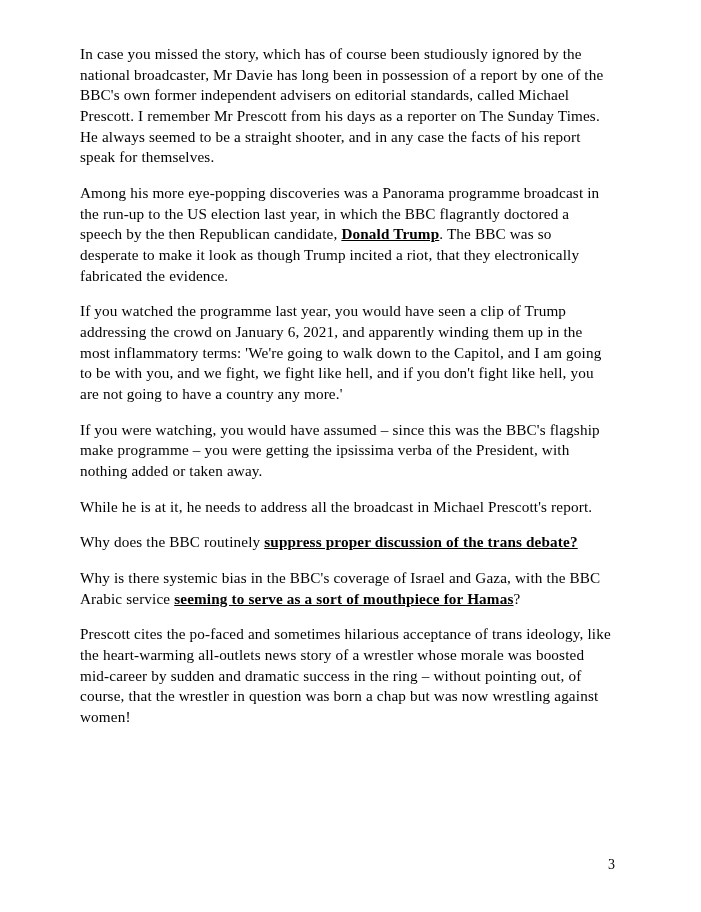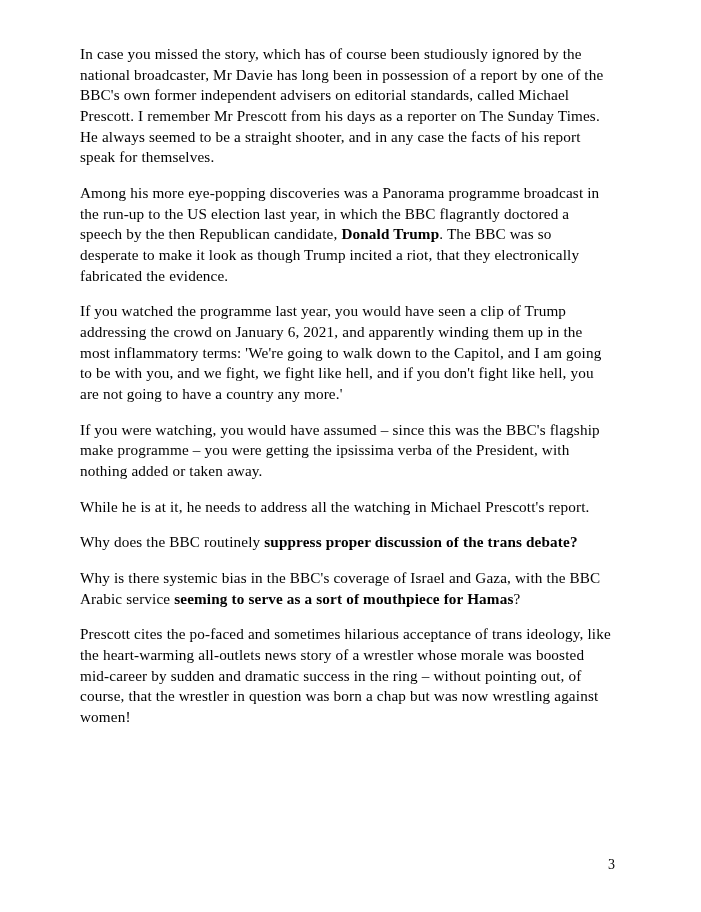--- a/index.html
+++ b/index.html
@@ -31,20 +31,21 @@
     margin: 0 0 15px 0;
     font-size: 15.2px;
     line-height: 1.36;
     letter-spacing: 0.01em;
   }
   .para:last-of-type {
     margin-bottom: 0;
   }
   .bold-underline {
     font-weight: bold;
+    text-decoration: underline;
     text-align: right;
   }
   .italic {
   }
   .page-number {
     position: absolute;
     right: 80px;
     bottom: 39px;
     font-size: 14px;
     font-family: "Liberation Serif", serif;
@@ -52,19 +53,19 @@
 </style>
 </head>
 <body>
 
 <div class="page">
   <div class="body-text" id="body-text">
       <p class="para"><span>In case you missed the story, which has of course been studiously ignored by the national broadcaster, Mr Davie has long been in possession of a report by one of the BBC's own former independent advisers on editorial standards, called Michael Prescott. I remember Mr Prescott from his days as a reporter on The Sunday Times. He always seemed to be a straight shooter, and in any case the facts of his report speak for themselves.</span></p>
       <p class="para"><span>Among his more eye-popping discoveries was a Panorama programme broadcast in the run-up to the US election last year, in which the BBC flagrantly doctored a speech by the then Republican candidate, </span><span class="bold-underline">Donald Trump</span><span>. The BBC was so desperate to make it look as though Trump incited a riot, that they electronically fabricated the evidence.</span></p>
       <p class="para"><span>If you watched the programme last year, you would have seen a clip of Trump addressing the crowd on January 6, 2021, and apparently winding them up in the most inflammatory terms: 'We're going to walk down to the Capitol, and I am going to be with you, and we fight, we fight like hell, and if you don't fight like hell, you are not going to have a country any more.'</span></p>
       <p class="para"><span>If you were watching, you would have assumed – since this was the BBC's flagship make programme – you were getting the </span><span class="italic">ipsissima verba</span><span> of the President, with nothing added or taken away.</span></p>
-      <p class="para"><span>While he is at it, he needs to address all the watching in Michael Prescott's report.</span></p>
+      <p class="para"><span>While he is at it, he needs to address all the broadcast in Michael Prescott's report.</span></p>
       <p class="para"><span>Why does the BBC routinely </span><span class="bold-underline">suppress proper discussion of the trans debate?</span></p>
       <p class="para"><span>Why is there systemic bias in the BBC's coverage of Israel and Gaza, with the BBC Arabic service </span><span class="bold-underline">seeming to serve as a sort of mouthpiece for Hamas</span><span>?</span></p>
       <p class="para"><span>Prescott cites the po-faced and sometimes hilarious acceptance of trans ideology, like the heart-warming all-outlets news story of a wrestler whose morale was boosted mid-career by sudden and dramatic success in the ring – without pointing out, of course, that the wrestler in question was born a chap but was now wrestling against women!</span></p>
     </div>
   <div class="page-number">3</div>
 </div>
 
 </body></html>

